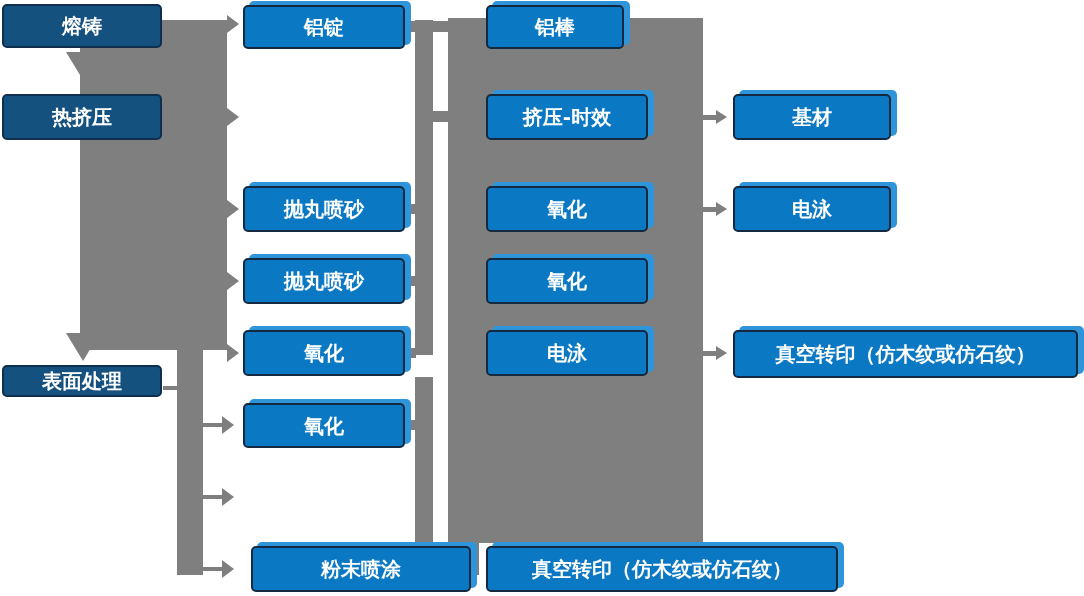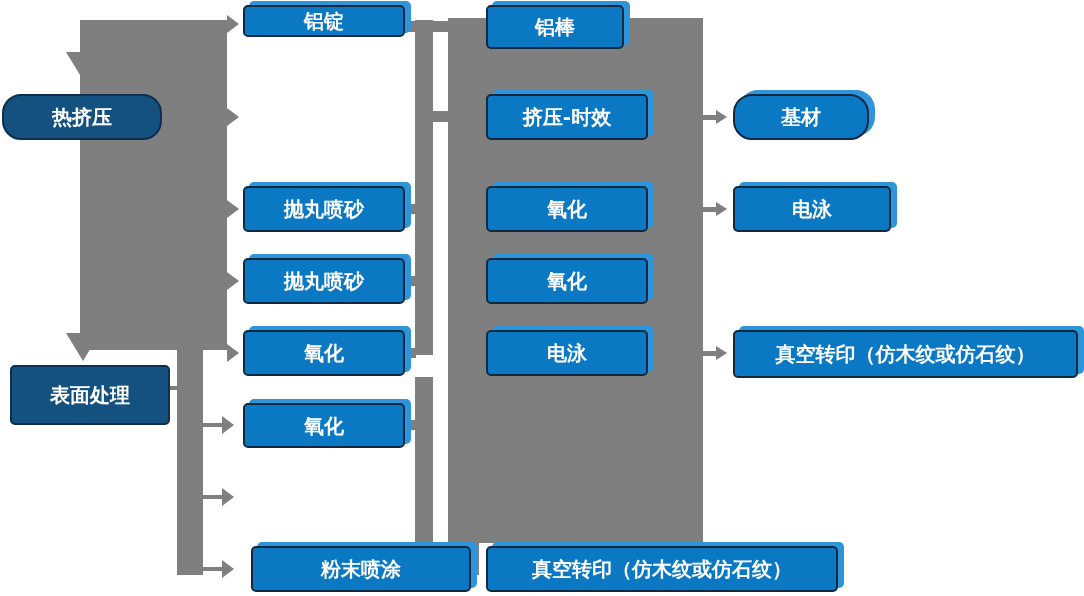--- a/index.html
+++ b/index.html
@@ -62,28 +62,31 @@
   <div class="gray" style="left:203px;top:567px;width:20px;height:4px;"></div>
   <div class="tri-r" style="left:222px;top:560px;"></div>
 
   <div class="gray" style="left:703px;top:115px;width:14px;height:5px;"></div>
   <div class="tri-r sm" style="left:716px;top:110px;"></div>
   <div class="gray" style="left:703px;top:207px;width:14px;height:5px;"></div>
   <div class="tri-r sm" style="left:716px;top:202px;"></div>
   <div class="gray" style="left:703px;top:351px;width:14px;height:5px;"></div>
   <div class="tri-r sm" style="left:716px;top:346px;"></div>
 
-  <div class="box dark" style="left:2px;top:94px;width:160px;height:46px;border-radius:19px;">
+  <div class="box dark" style="left:2px;top:4px;width:160px;height:44px;">
+    <span>熔铸</span>
+  </div>
+  <div class="box dark" style="left:2px;top:94px;width:160px;height:46px;">
     <span>热挤压</span>
   </div>
-  <div class="box dark" style="left:10px;top:365px;width:160px;height:60px;">
+  <div class="box dark" style="left:2px;top:365px;width:160px;height:32px;">
     <span>表面处理</span>
   </div>
 
-  <div class="box blue" style="left:243px;top:5px;width:162px;height:32px;justify-content:center;">
+  <div class="box blue" style="left:243px;top:5px;width:162px;height:44px;justify-content:center;">
     <span>铝锭</span>
   </div>
   <div class="box blue" style="left:243px;top:186px;width:162px;height:46px;">
     <span>抛丸喷砂</span>
   </div>
   <div class="box blue" style="left:243px;top:258px;width:162px;height:46px;">
     <span>抛丸喷砂</span>
   </div>
   <div class="box blue" style="left:243px;top:330px;width:162px;height:46px;">
     <span>氧化</span>
@@ -107,21 +110,21 @@
   <div class="box blue" style="left:486px;top:258px;width:162px;height:46px;">
     <span>氧化</span>
   </div>
   <div class="box blue" style="left:486px;top:330px;width:162px;height:46px;">
     <span>电泳</span>
   </div>
   <div class="box blue" style="left:486px;top:546px;width:352px;height:46px;">
     <span>真空转印（仿木纹或仿石纹）</span>
   </div>
 
-  <div class="box blue" style="left:733px;top:94px;width:136px;height:46px;border-radius:19px;">
+  <div class="box blue" style="left:733px;top:94px;width:158px;height:46px;">
     <span>基材</span>
   </div>
   <div class="box blue" style="left:733px;top:186px;width:158px;height:46px;">
     <span>电泳</span>
   </div>
   <div class="box blue" style="left:733px;top:330px;width:345px;height:48px;">
     <span>真空转印（仿木纹或仿石纹）</span>
   </div>
 
 </div>

